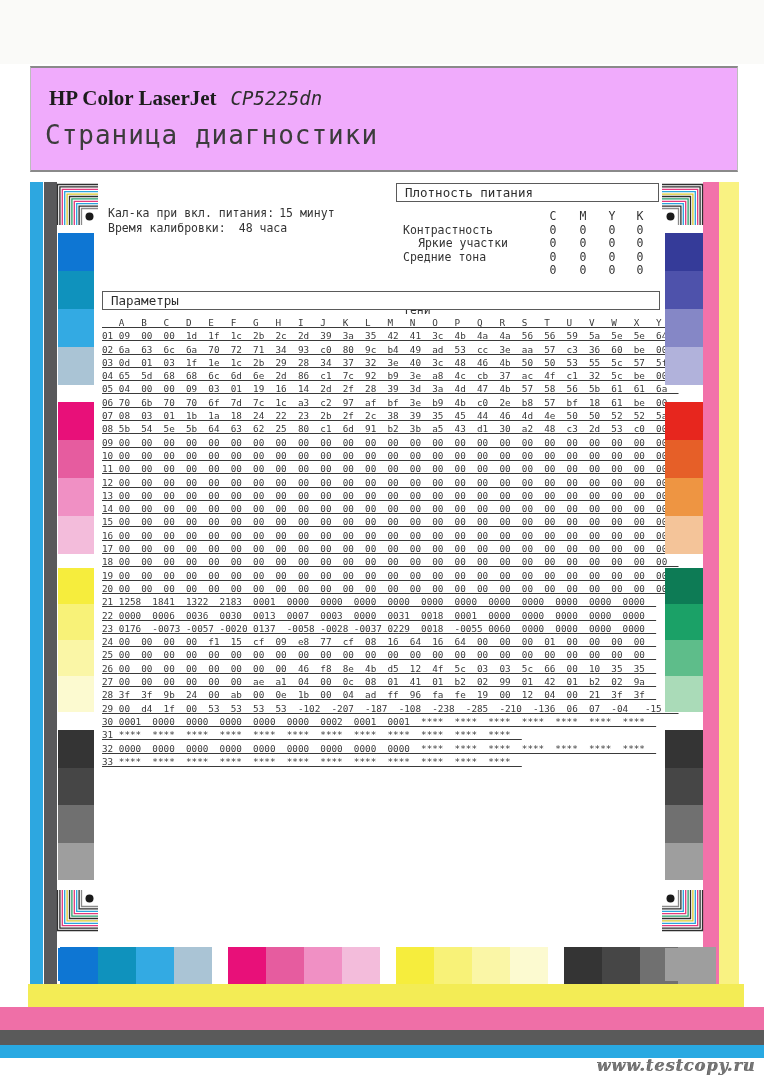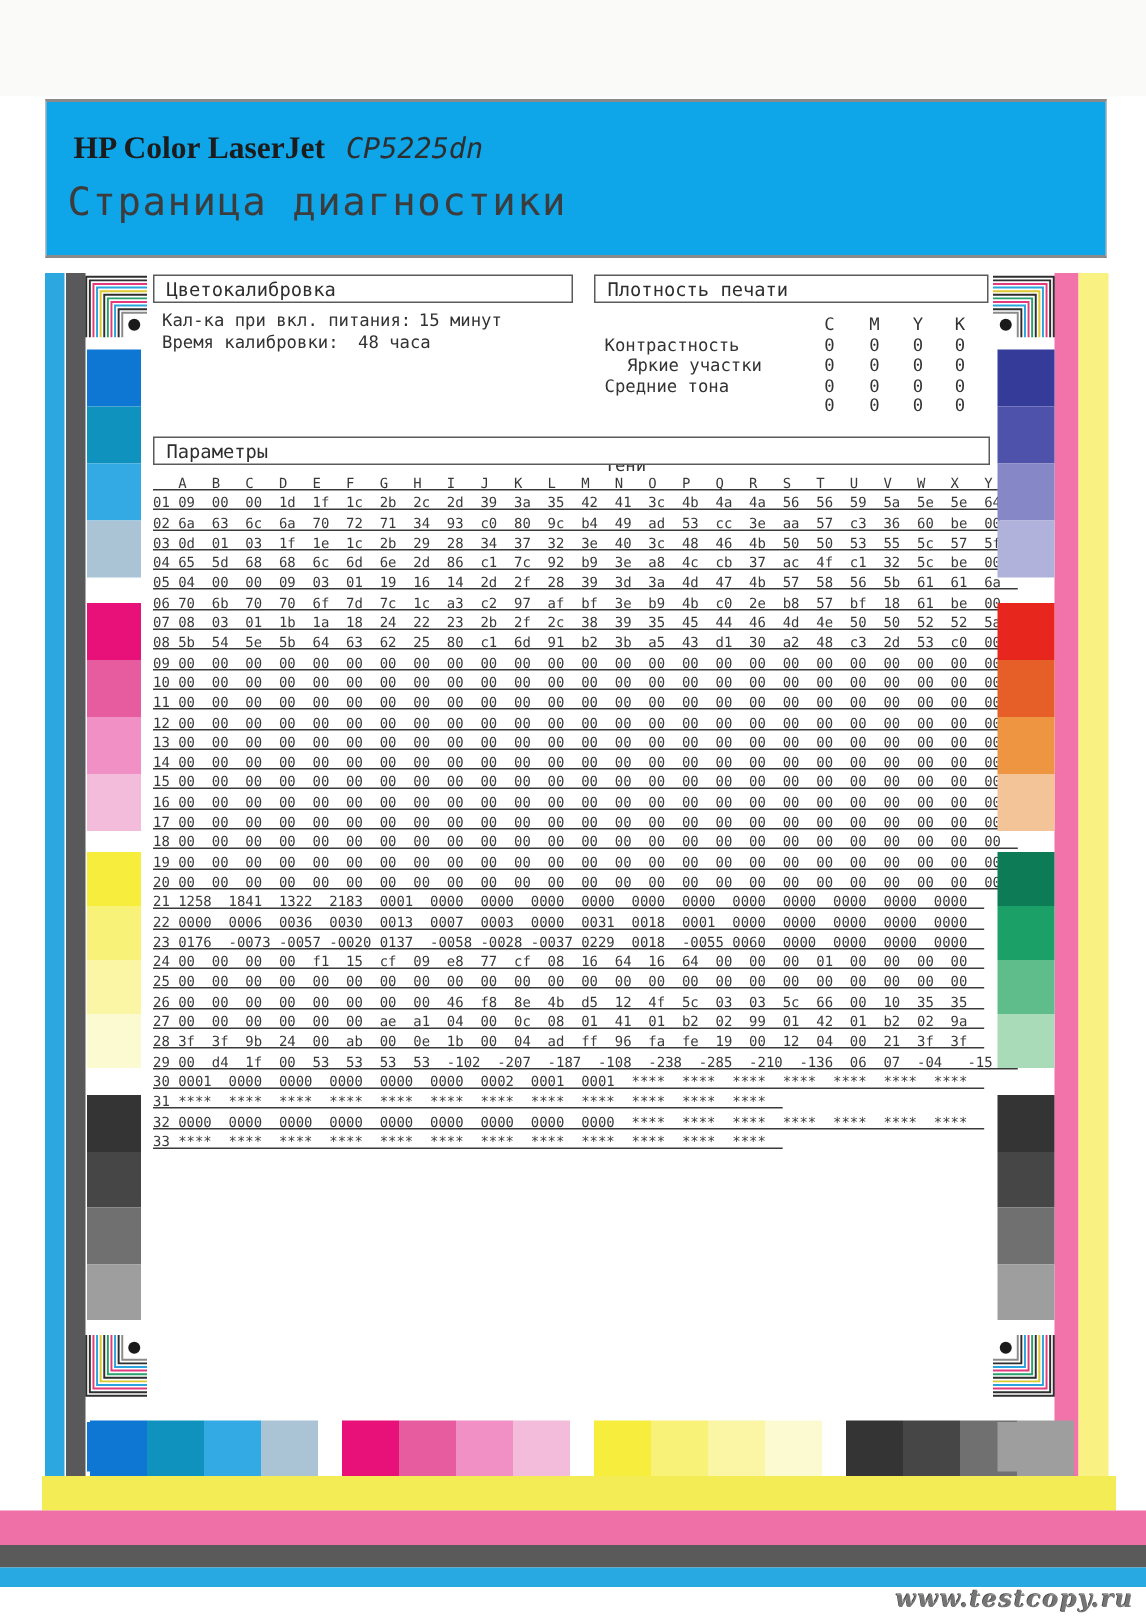--- a/index.html
+++ b/index.html
@@ -2,21 +2,21 @@
 <html><head>
 <meta charset="utf-8">
 <style>
   html,body{margin:0;padding:0;background:#e8e8e6;}
   #page{position:relative;width:764px;height:1080px;background:#fff;overflow:hidden;
         font-family:"DejaVu Sans Mono",monospace;color:#333;}
   .sq{position:absolute;}
   
   .hdr-box{position:absolute;left:30px;top:66px;width:706px;height:102px;
            border-top:2px solid #8a8a8a;border-bottom:2px solid #8a8a8a;
-           border-left:1px solid #bdbdbd;border-right:1px solid #bdbdbd;background:#0ea5e9;}
+           border-left:1px solid #bdbdbd;border-right:1px solid #bdbdbd;background:#f0abfc;}
   .brand-line{position:absolute;left:18px;top:18px;white-space:nowrap;}
   .brand{font-family:"Liberation Serif",serif;font-weight:bold;font-size:21px;color:#1c1c1c;}
   .model{font-family:"DejaVu Sans Mono",monospace;font-style:italic;font-size:19px;color:#2e2e2e;margin-left:14px;}
   .page-title{position:absolute;left:14px;top:52px;font-size:26px;color:#3c3c3c;letter-spacing:1px;white-space:nowrap;}
   
   .sec-box{position:absolute;height:17px;border:1px solid #5a5a5a;background:#fff;
            font-size:12.5px;line-height:17px;padding-left:8px;color:#2e2e2e;white-space:nowrap;}
   .bodytxt{position:absolute;font-size:11.5px;color:#333;white-space:nowrap;}
   .val-col{position:absolute;width:18px;text-align:center;font-size:11.5px;color:#333;}
   
@@ -34,32 +34,29 @@
 <div id="page">
   <div class="scan-top"></div>
 
   <div class="hdr-box">
     <div class="brand-line">
       <span class="brand">HP Color LaserJet</span><span class="model">CP5225dn</span>
     </div>
     <div class="page-title">Страница диагностики</div>
   </div>
 
-  <div class="sec-box" style="left:102px;top:183px;width:270px;">
-    <span>Цветокалибровка</span>
-  </div>
   <div class="bodytxt" style="left:108px;top:206px;">
     <span>Кал-ка при вкл. питания:</span><span style="margin-left:5px;">15 минут</span>
   </div>
   <div class="bodytxt" style="left:108px;top:221px;">
     <span>Время калибровки:</span><span style="margin-left:13px;">48 часа</span>
   </div>
 
   <div class="sec-box" style="left:396px;top:183px;width:253px;">
-    <span>Плотность печати</span>
+    <span>Плотность питания</span>
   </div>
   <span class="val-col" style="left:544px;top:209px;">C</span>
   <span class="val-col" style="left:574px;top:209px;">M</span>
   <span class="val-col" style="left:603px;top:209px;">Y</span>
   <span class="val-col" style="left:631px;top:209px;">K</span>
 
   <div class="bodytxt" style="left:403px;top:223px;">Контрастность</div>
   <span class="val-col" style="left:544px;top:223px;">0</span>
   <span class="val-col" style="left:574px;top:223px;">0</span>
   <span class="val-col" style="left:603px;top:223px;">0</span>

